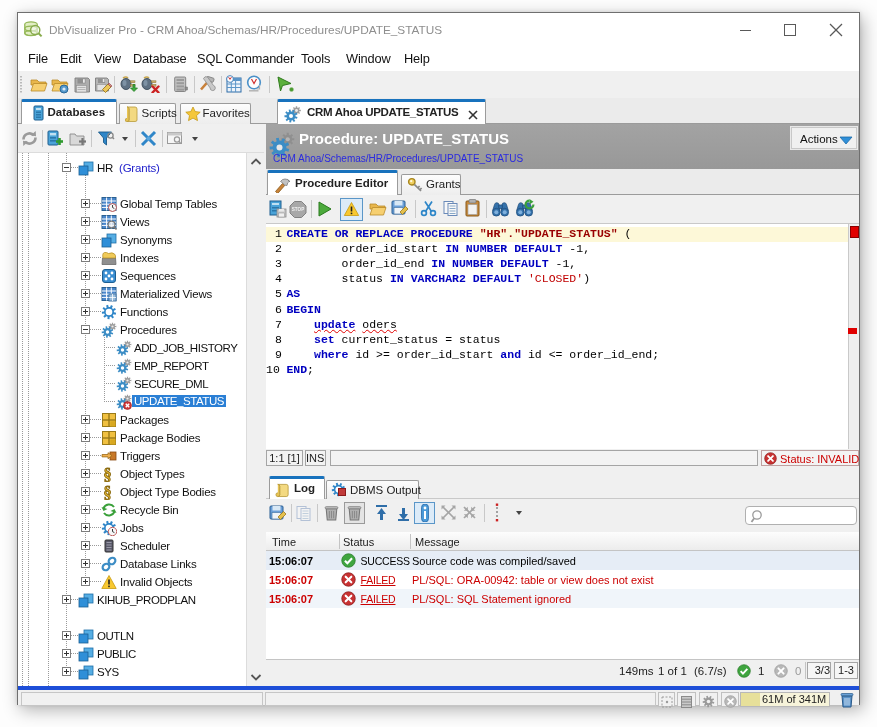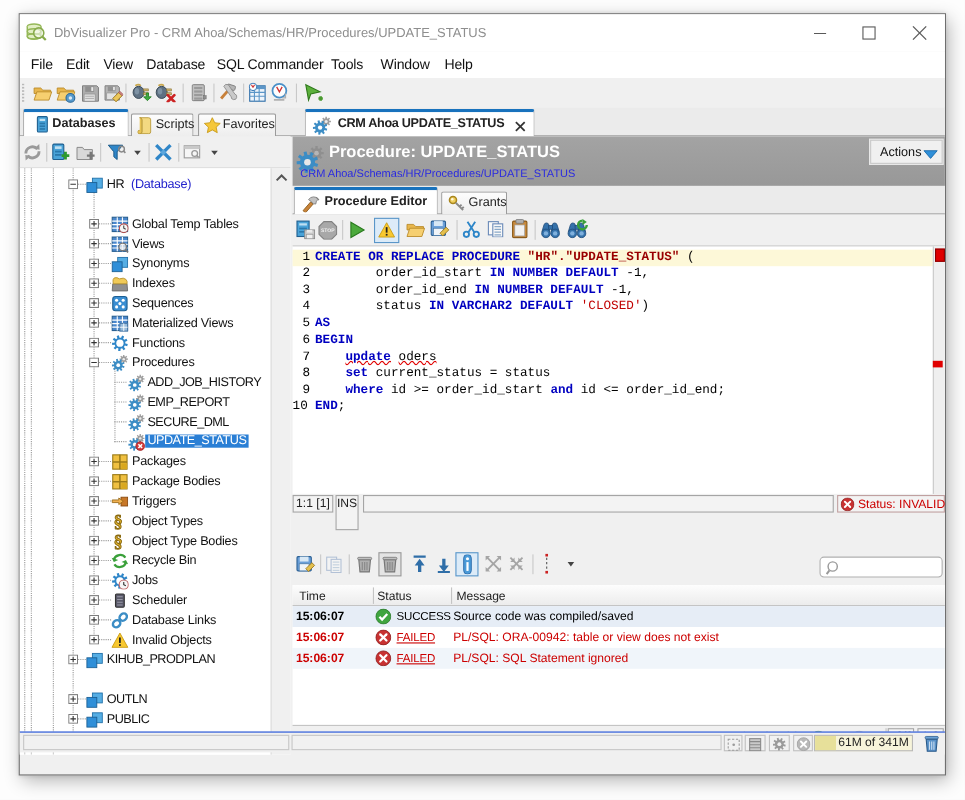--- a/index.html
+++ b/index.html
@@ -27,21 +27,21 @@
 #rightpanel { position:absolute; left:248px; top:111px; width:593px; height:562px; background:#f0f0f0; }
 #grayhdr { position:absolute; left:0; top:0; width:593px; height:45px; background:linear-gradient(#a3a3a3,#989898); }
 #petabs { position:absolute; left:0; top:45px; width:593px; height:26px; background:#ebebeb; border-bottom:1px solid #9b9b9b; }
 #petoolbar { position:absolute; left:0; top:71px; width:593px; height:28px; background:#f0f0f0; }
 #editor { position:absolute; left:0; top:99px; width:593px; height:226px; background:#ffffff; border-top:1px solid #c9c9c9; font-family:"Liberation Mono", monospace; font-size:11.5px; }
 #estatus { position:absolute; left:0; top:325px; width:593px; height:19px; background:#f0f0f0; }
 #logtabs { position:absolute; left:0; top:352px; width:593px; height:23px; background:#f0f0f0; border-bottom:1px solid #c9c9c9; }
 #logtoolbar { position:absolute; left:0; top:375px; width:593px; height:29px; background:#f0f0f0; }
 #logtable { position:absolute; left:0; top:408px; width:593px; height:127px; background:#ffffff; }
 #logfooter { position:absolute; left:0; top:535px; width:593px; height:22px; background:#f0f0f0; border-top:1px solid #c4c4c4; }
-#statusbar { position:absolute; left:0; top:652px; width:841px; height:19px; background:#f0f0f0; border-top:1px solid #1d4ed8; }
+#statusbar { position:absolute; left:0; top:673px; width:841px; height:19px; background:#f0f0f0; border-top:4px solid #1d4ed8; }
 .sep { position:absolute; width:1px; background:#c8c8c8; }
 .kw { color:#0000c0; font-weight:bold; }
 .qid { color:#990000; font-weight:bold; }
 .str { color:#c00000; }
 .sbox { position:absolute; border:1px solid #a5a5a5; background:#f3f3f3; font-size:11px; color:#222; }
 .trow { position:absolute; left:0; height:18px; width:228px; }
 .tlbl { position:absolute; top:2.5px; font-size:11.5px; letter-spacing:-0.2px; color:#111; white-space:pre; }
 .tlbl.caps { letter-spacing:-0.45px; }
 .tlbl.sel { background:#2a7fd5; color:#fff; padding:0 2px; margin-left:-2px; top:1.5px; }
 .hs { position:absolute; border-top:1px dotted #9a9a9a; height:0; }
@@ -472,21 +472,21 @@
     <div class="trow" style="top:6px">
           <svg class="abs" style="left:44px;top:4px" width="9" height="9">
             <rect x="0.5" y="0.5" width="8" height="8" fill="#fff" stroke="#7d7d7d"></rect>
             <line x1="2" y1="4.5" x2="7" y2="4.5" stroke="#333" stroke-width="1"></line>
           </svg>
           <i class="hs" style="left:53px;top:8px;width:7px"></i>
           <svg class="abs" style="left:60px;top:1px" width="16" height="16">
             <use href="#i-schema"></use>
           </svg>
           <span class="tlbl" style="left:79px">HR</span>
-          <span class="tlbl" style="left:101px;color:#2222cc">(Database)</span>
+          <span class="tlbl" style="left:101px;color:#2222cc">(Grants)</span>
         </div>
     <div class="trow" style="top:42px">
           <svg class="abs" style="left:63px;top:4px" width="9" height="9">
             <rect x="0.5" y="0.5" width="8" height="8" fill="#fff" stroke="#7d7d7d"></rect>
             <line x1="2" y1="4.5" x2="7" y2="4.5" stroke="#333" stroke-width="1"></line>
             <line x1="4.5" y1="2" x2="4.5" y2="7" stroke="#333" stroke-width="1"></line>
           </svg>
           <i class="hs" style="left:72px;top:8px;width:11px"></i>
           <svg class="abs" style="left:83px;top:1px" width="16" height="16">
             <use href="#i-gridclock"></use>
@@ -895,27 +895,42 @@
       <div class="abs" style="left:0;top:123.8px;width:16px;text-align:right;color:#000">9</div>
       <div class="abs codeline" style="left:20.4px;top:123.8px">    <span class="kw">where</span> id &gt;= order_id_start <span class="kw">and</span> id &lt;= order_id_end;</div>
       <div class="abs" style="left:0;top:138.9px;width:16px;text-align:left;color:#000">10</div>
       <div class="abs codeline" style="left:20.4px;top:138.9px"><span class="kw">END</span>;</div>
       <div class="abs" style="left:582px;top:0;width:11px;height:226px;background:#efefef;border-left:1px solid #c9c9c9"></div>
       <div class="abs" style="left:583.5px;top:2px;width:9px;height:12px;background:#e00000;border:1px solid #8a0000"></div>
       <div class="abs" style="left:582px;top:103.5px;width:8.5px;height:6px;background:#e00000"></div>
       </div>
     <div id="estatus">
       <div class="sbox" style="left:0px;top:1px;width:37px;height:16px;text-align:center;line-height:14px">1:1 [1]</div>
-      <div class="sbox" style="left:39px;top:1px;width:21px;height:32px;text-align:center;line-height:14px">INS</div>
+      <div class="sbox" style="left:39px;top:1px;width:21px;height:16px;text-align:left;line-height:14px">INS</div>
       <div class="sbox" style="left:64px;top:1px;width:428px;height:16px"></div>
       <div class="sbox" style="left:495px;top:1px;width:98px;height:16px;border-color:#c0a0a0">
         <svg class="abs" style="left:2px;top:1px" width="13" height="13" viewBox="0 0 16 16">
             <use href="#i-redx"></use>
           </svg>
         <span class="abs" style="left:18px;top:1.5px;color:#cc0000;white-space:nowrap">Status: INVALID</span>
+      </div>
+    </div>
+    <div id="logtabs">
+      <div class="tab active" style="left:3px;width:56px;height:23px;top:0">
+        <svg class="abs" style="left:5px;top:3px" width="15" height="16" viewBox="0 0 16 16">
+            <use href="#i-scroll"></use>
+          </svg>
+        <span class="lbl" style="left:24px;top:3px">Log</span>
+      </div>
+      <div class="tab" style="left:60px;width:93px;height:19px;top:4px">
+        <svg class="abs" style="left:4px;top:1px" width="15" height="15" viewBox="0 0 16 16">
+            <use href="#i-gear"></use>
+          </svg>
+        <rect class="abs" style="left:11px;top:7px;width:8px;height:8px;background:#c03a3a;border:1px solid #8a1a1a"></rect>
+        <span class="lbl" style="left:23px;top:3px;white-space:nowrap">DBMS Output</span>
       </div>
     </div>
     <div id="logtoolbar">
       <svg class="abs" style="left:3px;top:6px" width="18" height="16" viewBox="0 0 18 16">
           <use href="#i-floppy-pencil"></use>
         </svg>
       <div class="sep" style="left:25px;top:5px;height:18px"></div>
       <svg class="abs" style="left:29px;top:6px" width="17" height="16" viewBox="0 0 16 16" opacity="0.45">
           <use href="#i-copy2"></use>
         </svg>

